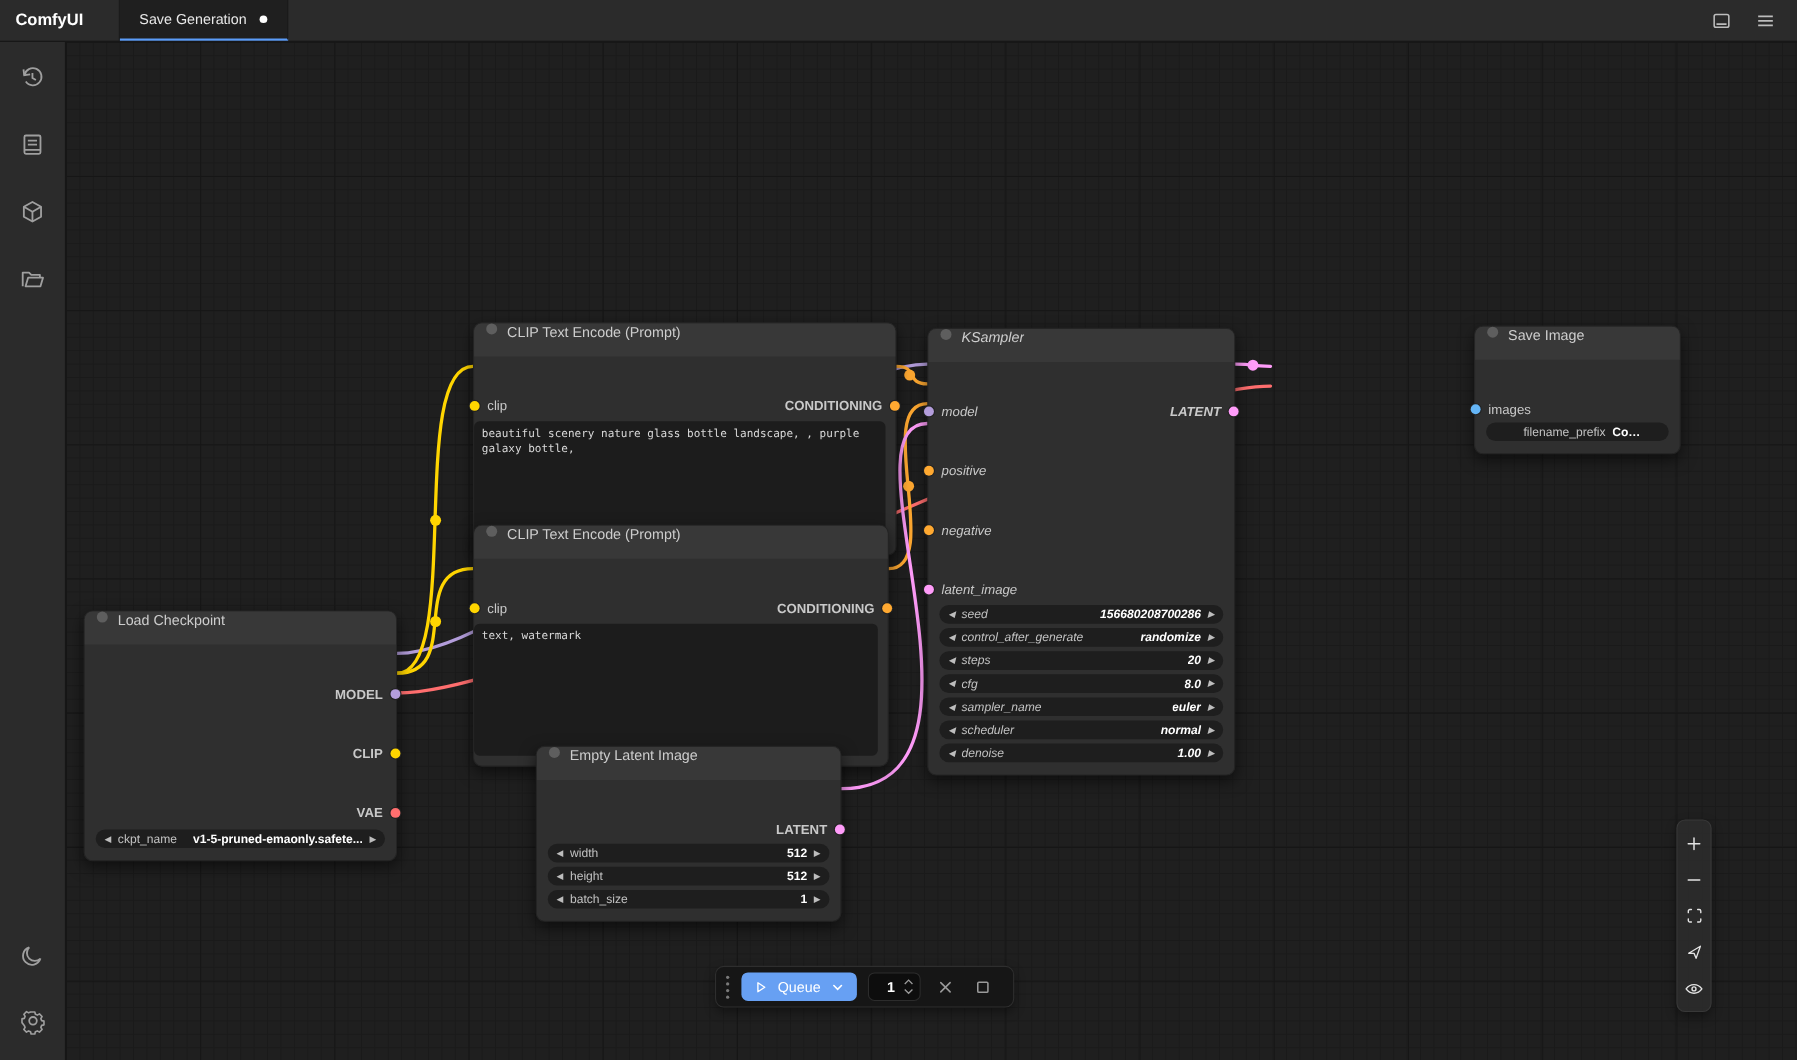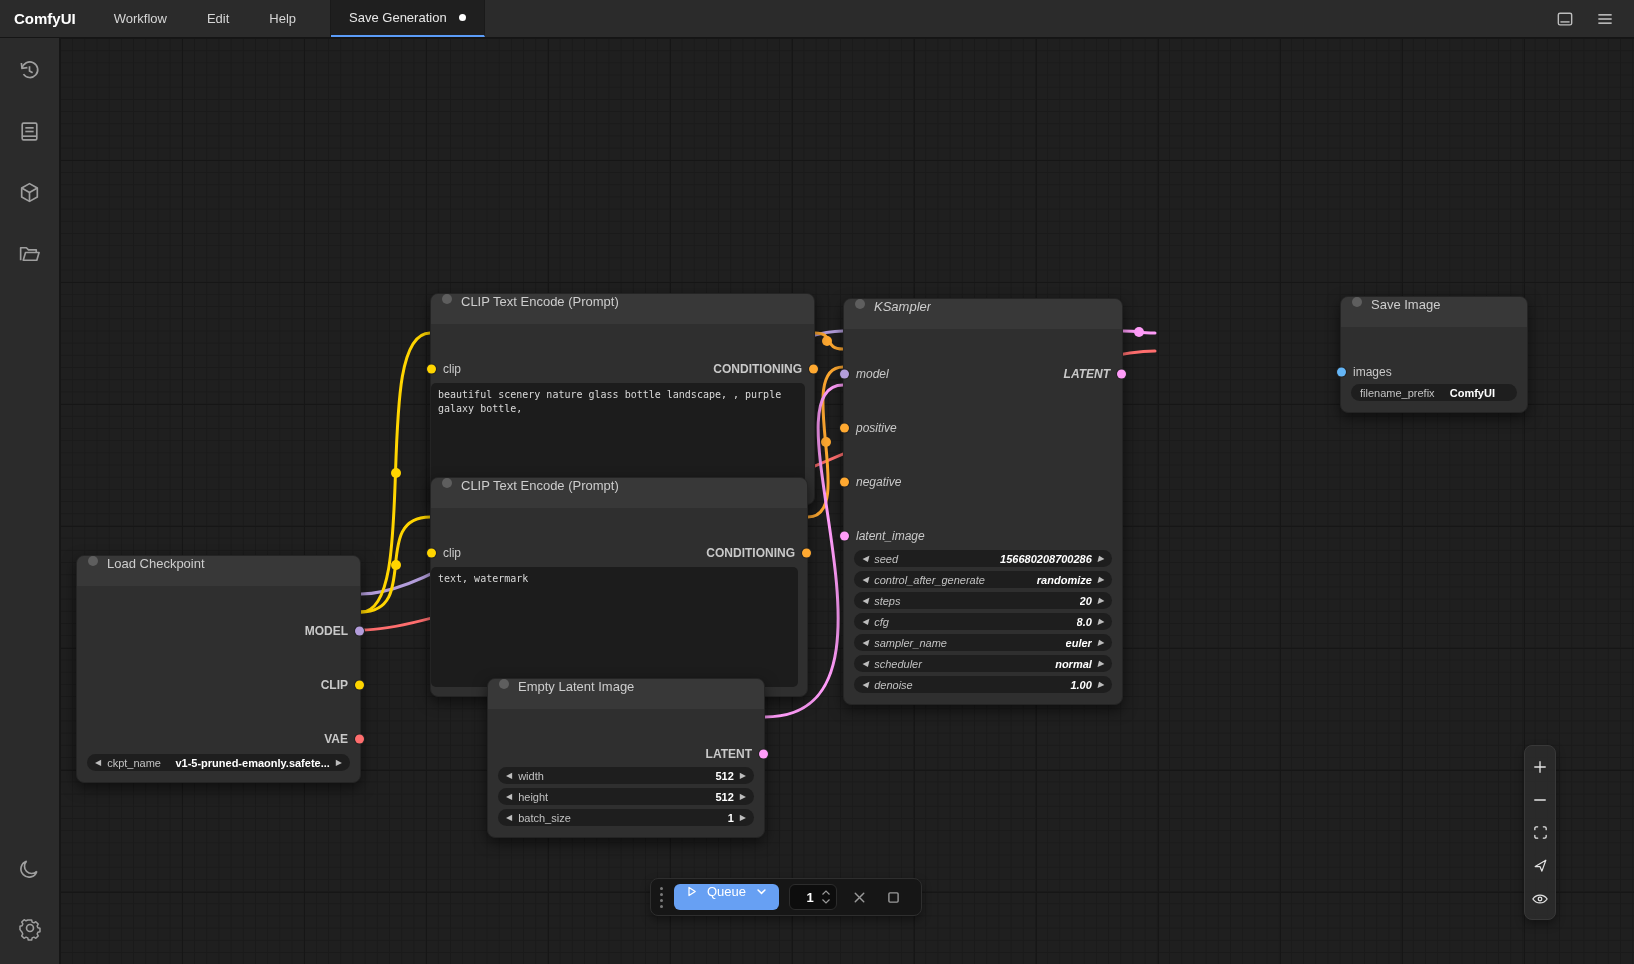--- a/index.html
+++ b/index.html
@@ -56,35 +56,35 @@
   .sdot.out { right:-4px; }
   .d-model{background:#B39DDB}.d-clip{background:#FFD500}.d-vae{background:#FF6E6E}
   .d-cond{background:#FFA931}.d-latent{background:#FF9CF9}.d-image{background:#64B5F6}
 
   .widget { height:17px; margin:0 10px 4px 10px; background:#1e1e1e; border-radius:9px;
     display:flex; align-items:center; padding:0 8px; gap:6px; cursor:pointer; }
   .warr { color:#bdbdbd; font-size:8px; line-height:1; }
   .wname { color:#c2c2c2; font-size:11px; white-space:nowrap; }
   .wval { color:#fff; font-size:11px; font-weight:bold; margin-left:auto; white-space:nowrap;
     overflow:hidden; text-overflow:ellipsis; max-width:70%; }
-  .widget.noarrow .wname { margin-left:1px; }
+  .widget.noarrow .wname { margin-left:26px; }
   .widget.noarrow .wval { margin-right:14px; }
   .textarea { margin:5px 9px 9px 0; background:#1c1c1c; border-radius:5px; padding:5px 7px;
     font-family:"DejaVu Sans Mono", monospace; font-size:10px; color:#d9d9d9; line-height:1.35;
     overflow:hidden; cursor:text; }
   .node-pad-bottom { height:7px; }
 
   
   .queuebar { position:absolute; left:590px; top:840px; width:272px; height:38px; background:#161616;
     border:1px solid #2e2e2e; border-radius:8px; display:flex; align-items:center; gap:10px;
     padding:0 10px 0 8px; z-index:30; box-shadow:0 4px 10px rgba(0,0,0,.4); }
   .drag-dots { display:flex; flex-direction:column; gap:3px; cursor:grab; padding:0 1px; }
   .drag-dots i { width:3px; height:3px; border-radius:50%; background:#7a7a7a; }
   .queue-btn { height:26px; background:#67a0f3; border:none; border-radius:6px; display:flex;
-    gap:8px; padding:0 10px; cursor:pointer; color:#fff; }
+    align-items:center; gap:8px; padding:0 10px; cursor:pointer; color:#fff; }
   .queue-btn span { font-size:13px; font-weight:500; color:#fff; }
   .count-box { height:26px; width:48px; background:#0d0d0d; border:1px solid #2c2c2c; border-radius:6px;
     display:flex; align-items:center; padding:0 4px 0 10px; }
   .count-val { color:#fff; font-size:13px; font-weight:bold; flex:1; text-align:center; }
   .spinners { display:flex; flex-direction:column; color:#9a9a9a; }
   .qicon { width:24px; height:24px; display:flex; align-items:center; justify-content:center;
     color:#9a9a9a; cursor:pointer; }
 
   
   .zoompanel { position:absolute; left:1464px; top:707px; width:32px; background:#2b2b2bee;
@@ -93,25 +93,20 @@
   .zbtn { width:30px; height:33px; display:flex; align-items:center; justify-content:center;
     color:#e3e3e3; cursor:pointer; }
 
   svg.ic { display:block; }
 </style>
 </head>
 <body>
 
 <div class="topbar">
   <div class="logo">ComfyUI</div>
-  <div class="menu">
-    <div class="menu-item">Workflow</div>
-    <div class="menu-item">Edit</div>
-    <div class="menu-item">Help</div>
-  </div>
   <div class="tabs">
     <div class="tab">
       <span>Save Generation</span>
       <span class="dot"></span>
     </div>
   </div>
   <div class="topbar-right">
     <div class="tb-icon">
       <svg class="ic" width="20" height="20" viewBox="0 0 24 24" fill="none" stroke="currentColor" stroke-width="1.7">
         <rect x="4" y="5" width="16" height="14" rx="2"></rect>

